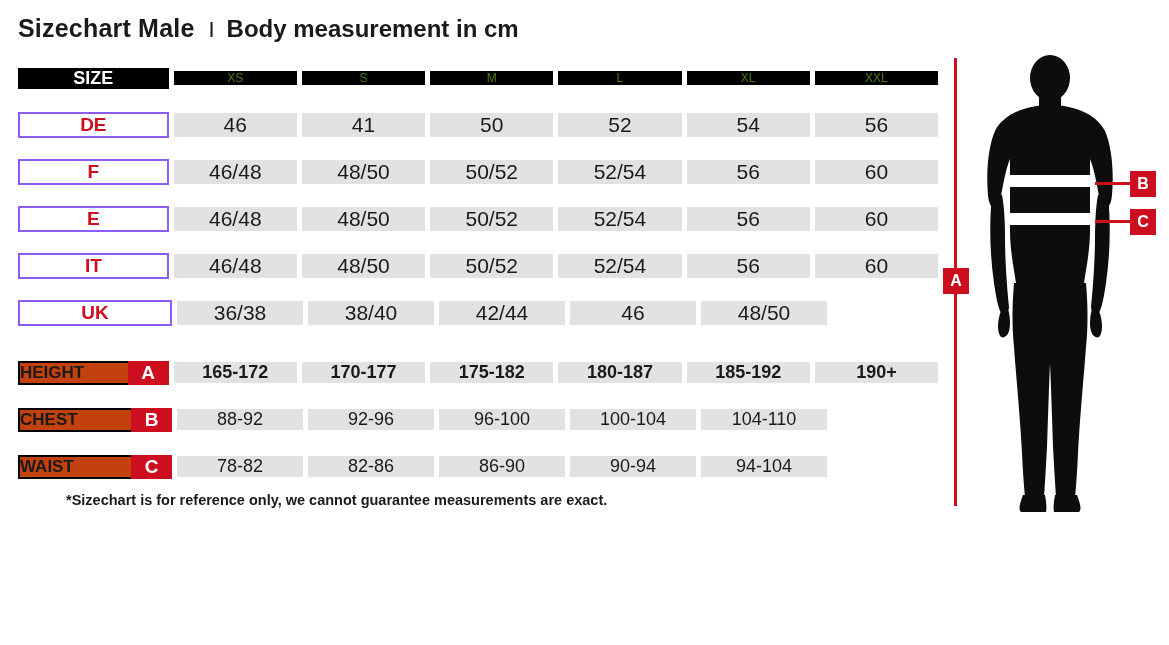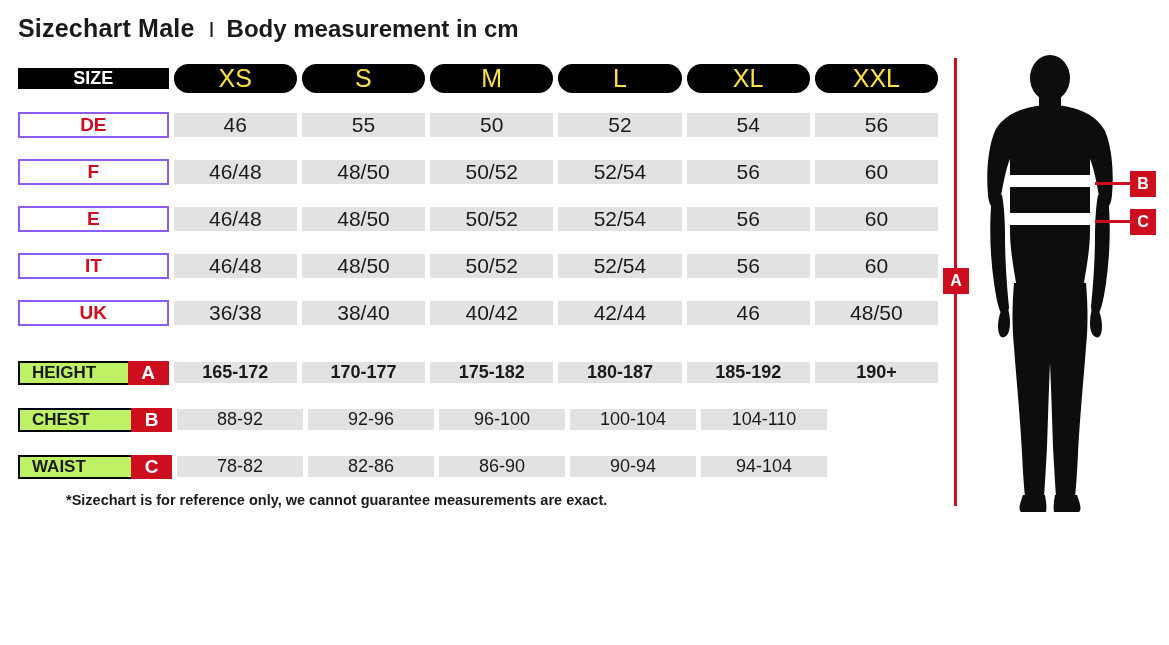--- a/index.html
+++ b/index.html
@@ -81,23 +81,22 @@
 
   
   .row.header .label-cell {
     background: #000000;
     color: #ffffff;
     font-weight: bold;
     font-size: 18px;
   }
   .row.header .val-cell {
     background: #000000;
-    color: #fde047;
-    font-size: 25px;
-    border-radius: 15px;
+    color: #4d7c0f;
+    font-size: 12px;
   }
 
   
   .row.country .label-cell {
     border: 2px solid #8b5cf6;
     color: #cc0e1e;
     font-weight: bold;
     font-size: 19px;
     background: #ffffff;
   }
@@ -112,24 +111,23 @@
     margin-right: 5px;
     display: flex;
     box-sizing: border-box;
   }
   .meas-label .name {
     flex: 1;
     border: 2px solid #000000;
     border-right: none;
     display: flex;
     align-items: center;
-    padding-left: 12px;
     font-weight: bold;
     font-size: 17px;
-    background: #bef264;
+    background: #c2410c;
     box-sizing: border-box;
   }
   .meas-label .key {
     width: 41px;
     background: #cc0e1e;
     color: #ffffff;
     font-weight: bold;
     font-size: 19px;
     display: flex;
     align-items: center;
@@ -214,21 +212,21 @@
       <div class="cell val-cell">S</div>
       <div class="cell val-cell">M</div>
       <div class="cell val-cell">L</div>
       <div class="cell val-cell">XL</div>
       <div class="cell val-cell">XXL</div>
     </div>
 
     <div class="row country">
       <div class="cell label-cell">DE</div>
       <div class="cell val-cell">46</div>
-      <div class="cell val-cell">55</div>
+      <div class="cell val-cell">41</div>
       <div class="cell val-cell">50</div>
       <div class="cell val-cell">52</div>
       <div class="cell val-cell">54</div>
       <div class="cell val-cell">56</div>
     </div>
 
     <div class="row country">
       <div class="cell label-cell">F</div>
       <div class="cell val-cell">46/48</div>
       <div class="cell val-cell">48/50</div>
@@ -255,21 +253,20 @@
       <div class="cell val-cell">50/52</div>
       <div class="cell val-cell">52/54</div>
       <div class="cell val-cell">56</div>
       <div class="cell val-cell">60</div>
     </div>
 
     <div class="row country">
       <div class="cell label-cell">UK</div>
       <div class="cell val-cell">36/38</div>
       <div class="cell val-cell">38/40</div>
-      <div class="cell val-cell">40/42</div>
       <div class="cell val-cell">42/44</div>
       <div class="cell val-cell">46</div>
       <div class="cell val-cell">48/50</div>
     </div>
 
     <div class="spacer"></div>
 
     <div class="row meas bold">
       <div class="meas-label">
         <div class="name">HEIGHT</div>

